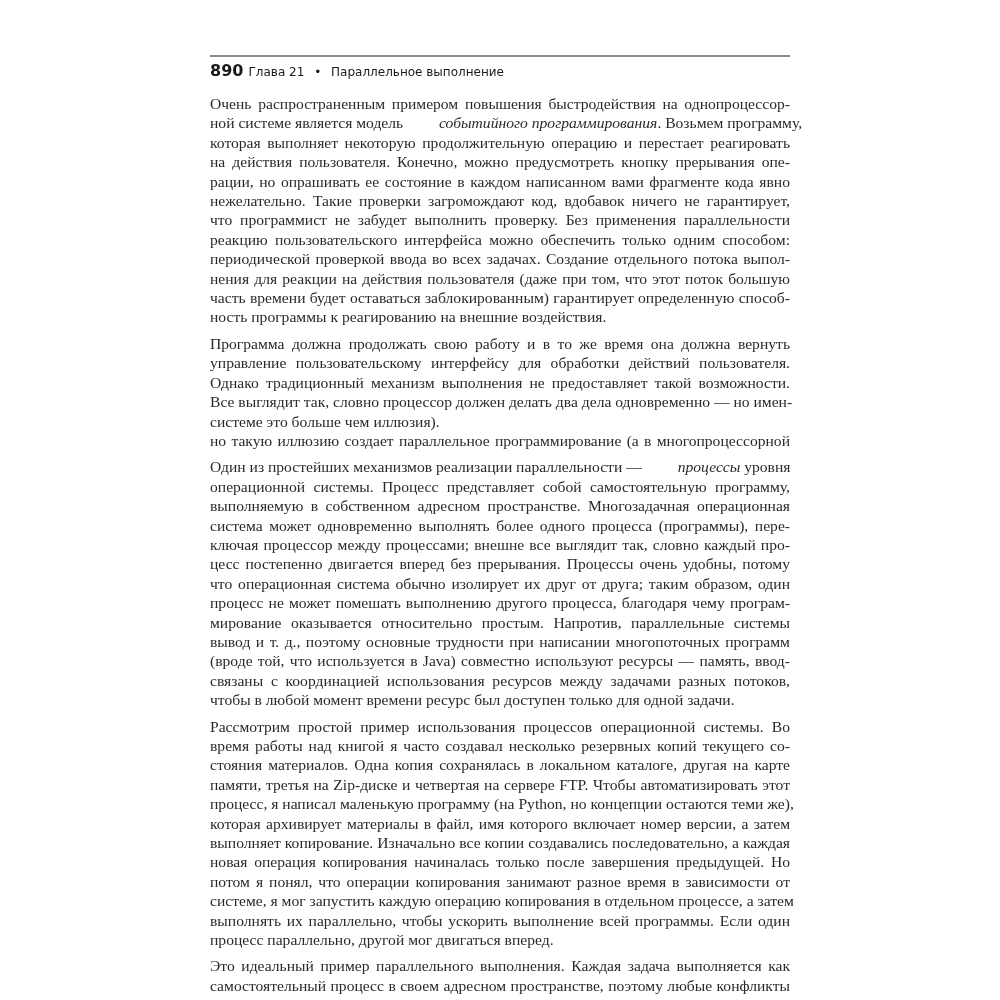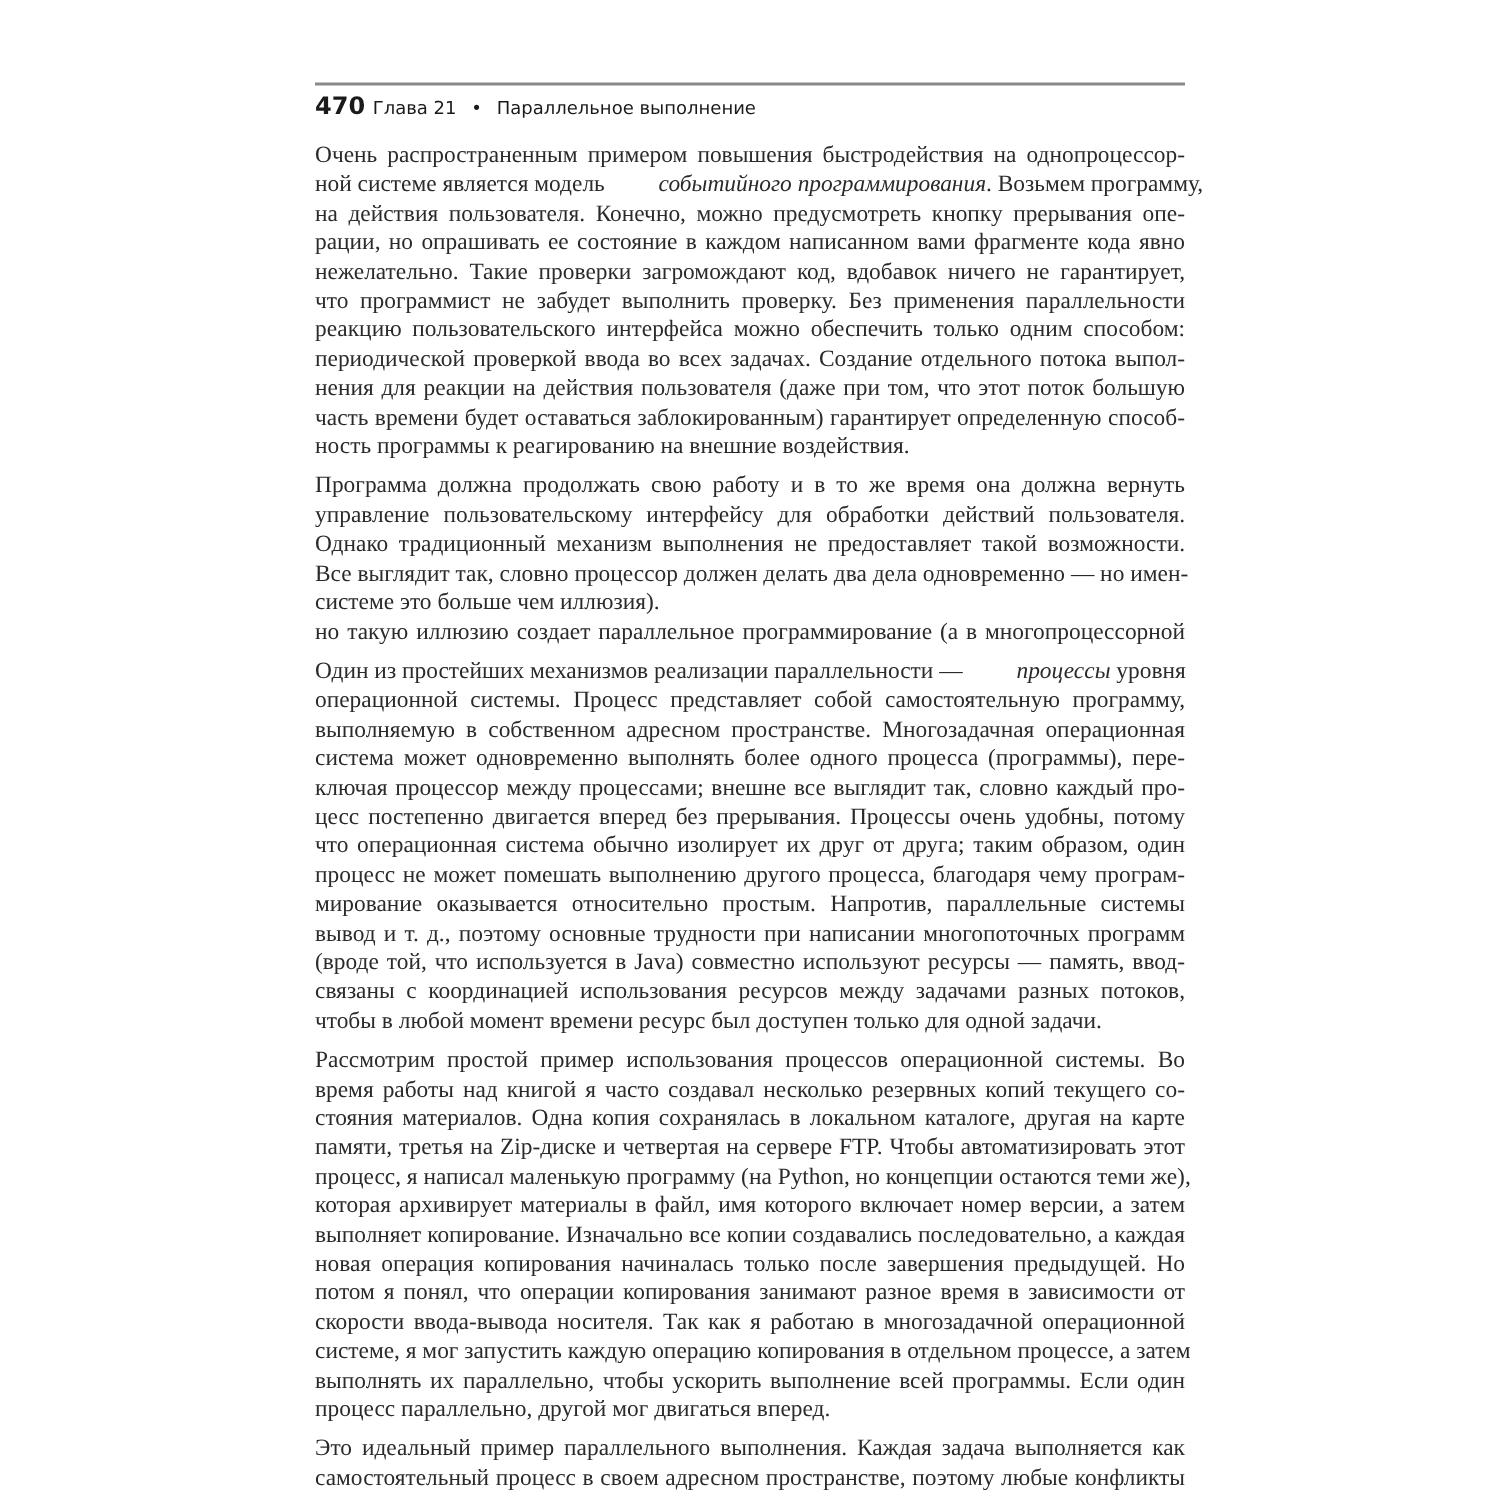--- a/index.html
+++ b/index.html
@@ -80,31 +80,32 @@
     em {
       margin-left: 32px;
     }
   </style>
 </head>
 <body>
 
 <div class="page">
   <div class="header-rule"></div>
   <div class="running-head">
-    <span class="page-number">470</span>
+    <span class="page-number">890</span>
     <span class="chapter">
       <span>Глава 21</span>
       <span class="bullet">•</span>
       <span>Параллельное выполнение</span>
     </span>
   </div>
   <div class="body-text" id="body-text">
       <p>
         <span class="line"><span>Очень распространенным примером повышения быстродействия на однопроцессор-</span></span>
         <span class="line"><span>ной системе является модель </span><em>событийного программирования</em><span>. Возьмем программу,</span></span>
+        <span class="line"><span>которая выполняет некоторую продолжительную операцию и перестает реагировать</span></span>
         <span class="line"><span>на действия пользователя. Конечно, можно предусмотреть кнопку прерывания опе-</span></span>
         <span class="line"><span>рации, но опрашивать ее состояние в каждом написанном вами фрагменте кода явно</span></span>
         <span class="line"><span>нежелательно. Такие проверки загромождают код, вдобавок ничего не гарантирует,</span></span>
         <span class="line"><span>что программист не забудет выполнить проверку. Без применения параллельности</span></span>
         <span class="line"><span>реакцию пользовательского интерфейса можно обеспечить только одним способом:</span></span>
         <span class="line"><span>периодической проверкой ввода во всех задачах. Создание отдельного потока выпол-</span></span>
         <span class="line"><span>нения для реакции на действия пользователя (даже при том, что этот поток большую</span></span>
         <span class="line"><span>часть времени будет оставаться заблокированным) гарантирует определенную способ-</span></span>
         <span class="line last"><span>ность программы к реагированию на внешние воздействия.</span></span>
       </p>
@@ -134,21 +135,20 @@
       <p>
         <span class="line"><span>Рассмотрим простой пример использования процессов операционной системы. Во</span></span>
         <span class="line"><span>время работы над книгой я часто создавал несколько резервных копий текущего со-</span></span>
         <span class="line"><span>стояния материалов. Одна копия сохранялась в локальном каталоге, другая на карте</span></span>
         <span class="line"><span>памяти, третья на Zip-диске и четвертая на сервере FTP. Чтобы автоматизировать этот</span></span>
         <span class="line"><span>процесс, я написал маленькую программу (на Python, но концепции остаются теми же),</span></span>
         <span class="line"><span>которая архивирует материалы в файл, имя которого включает номер версии, а затем</span></span>
         <span class="line"><span>выполняет копирование. Изначально все копии создавались последовательно, а каждая</span></span>
         <span class="line"><span>новая операция копирования начиналась только после завершения предыдущей. Но</span></span>
         <span class="line"><span>потом я понял, что операции копирования занимают разное время в зависимости от</span></span>
-        <span class="line"><span>скорости ввода-вывода носителя. Так как я работаю в многозадачной операционной</span></span>
         <span class="line"><span>системе, я мог запустить каждую операцию копирования в отдельном процессе, а затем</span></span>
         <span class="line"><span>выполнять их параллельно, чтобы ускорить выполнение всей программы. Если один</span></span>
         <span class="line last"><span>процесс параллельно, другой мог двигаться вперед.</span></span>
       </p>
       <p>
         <span class="line"><span>Это идеальный пример параллельного выполнения. Каждая задача выполняется как</span></span>
         <span class="line"><span>самостоятельный процесс в своем адресном пространстве, поэтому любые конфликты</span></span>
       </p>
     </div>
 </div>

